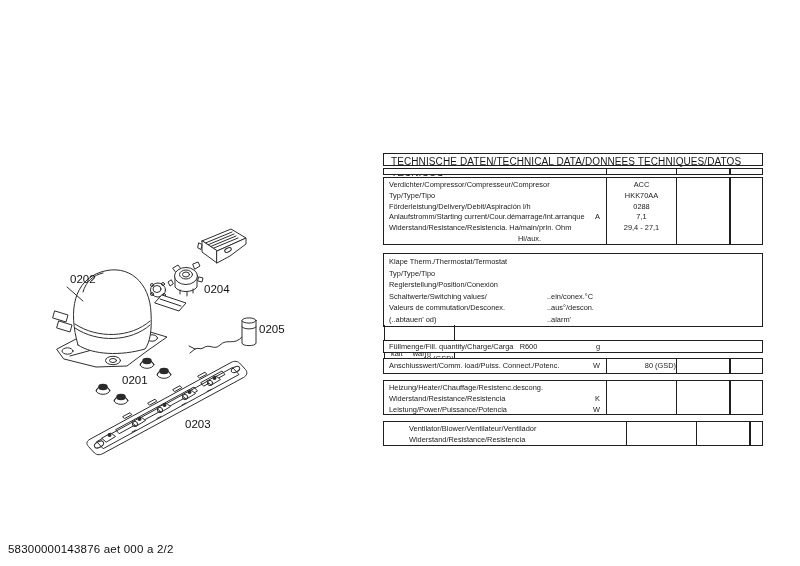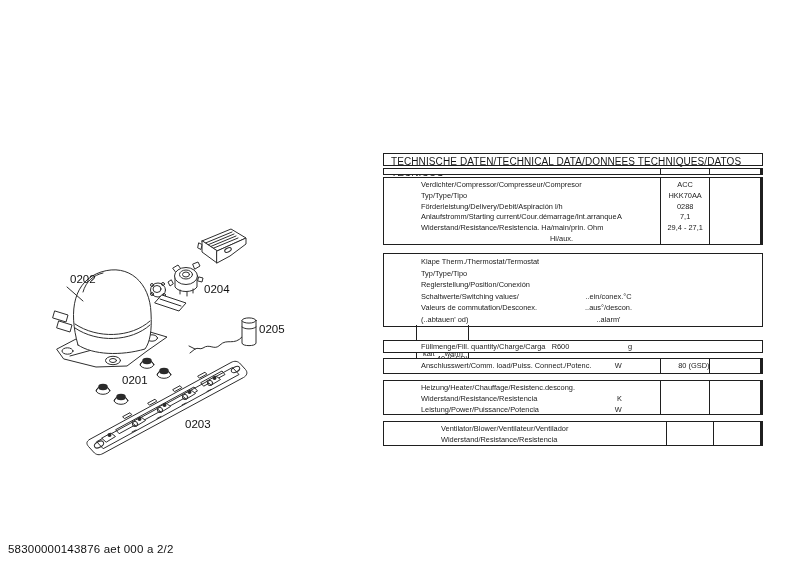--- a/index.html
+++ b/index.html
@@ -8,29 +8,29 @@
   
   .diagram{position:absolute;left:30px;top:220px;}
   .ln{fill:none;stroke:#2e2e2e;stroke-width:1;stroke-linejoin:round;stroke-linecap:round;}
   .fw{fill:#ffffff;stroke:#2e2e2e;stroke-width:1;stroke-linejoin:round;stroke-linecap:round;}
   .fd{fill:#2a2a2a;stroke:none;}
   .plabel{font-family:"Liberation Sans", sans-serif;font-size:11.5px;fill:#111;}
   
   .tbl{position:absolute;left:383px;top:153px;width:380px;height:295px;font-size:7.4px;}
   .block{position:absolute;left:0;width:380px;box-sizing:border-box;
          border:1px solid #1f1f1f;display:flex;background:#fff;}
-  .c1{width:222px;box-sizing:border-box;padding:2px 0 0 5px;margin-left:32px;}
-  .c2{width:53px;box-sizing:border-box;border-left:1px solid #1f1f1f;border-right:1px solid #1f1f1f;margin-left:32px;}
+  .c1{width:222px;box-sizing:border-box;padding:2px 0 0 5px;}
+  .c2{width:71px;box-sizing:border-box;border-left:1px solid #1f1f1f;border-right:1px solid #1f1f1f;}
   .c3{width:52px;box-sizing:border-box;}
   .c4{flex:1;box-sizing:border-box;border-left:2px solid #1f1f1f;}
   .hdrblock{padding:2px 0 0 7px;font-size:10px;letter-spacing:.1px;display:block;}
   .row{height:10.8px;line-height:10.8px;display:flex;white-space:pre;}
   .b2 .row{height:11.5px;line-height:11.5px;}
   .unit{margin-left:auto;padding-right:6px;}
-  .sub{margin-left:auto;width:59px;text-align:center;}
+  .sub{margin-left:auto;width:59px;text-align:left;}
   .hiaux{padding-left:129px;}
   .vals{text-align:center;padding-top:2px;line-height:10.8px;}
   .valone{text-align:right;padding-top:2px;}
   .kaltwarm{padding:24px 0 0 6px;white-space:pre;}
   
   .footer{position:absolute;left:8px;top:543px;font-size:11.5px;color:#111;letter-spacing:.2px;}
 </style>
 </head>
 <body>
 

